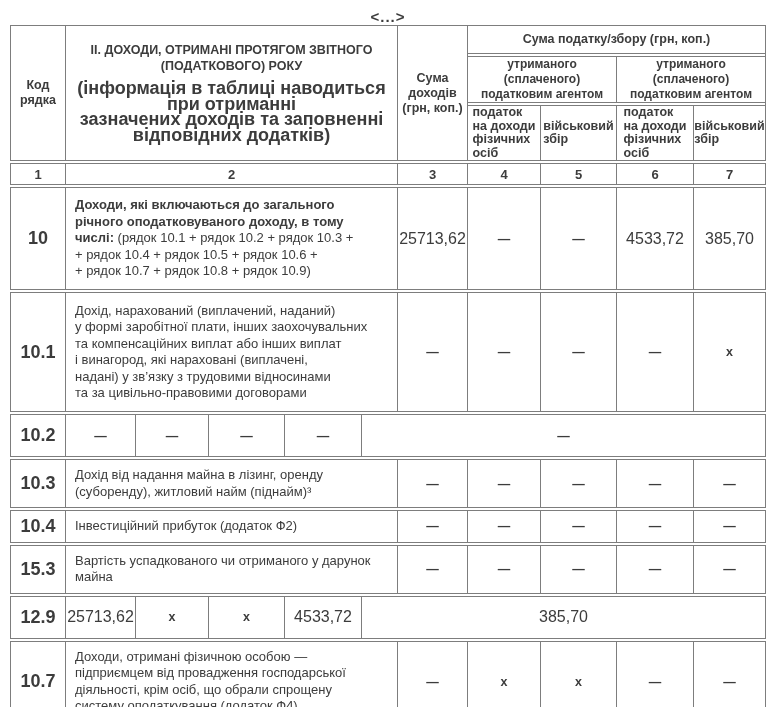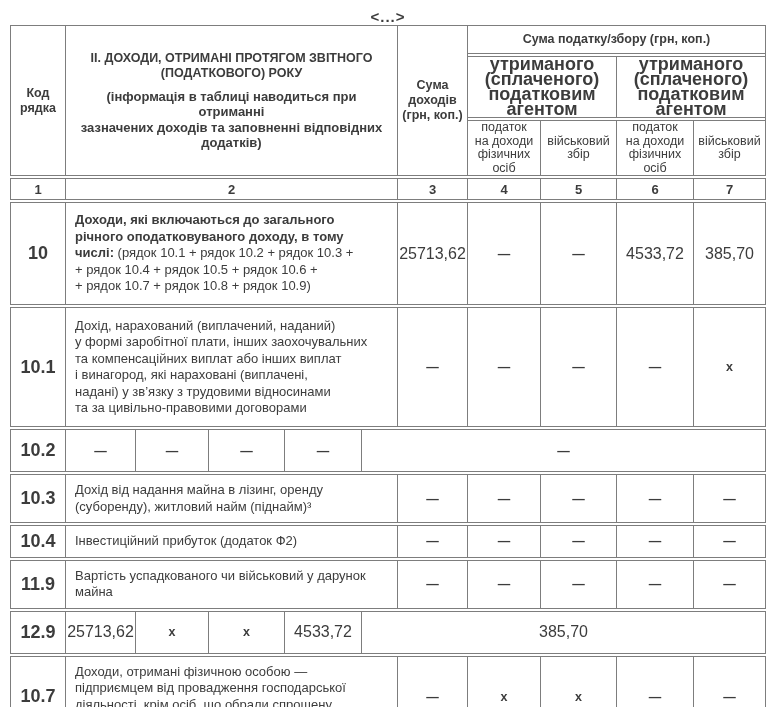--- a/index.html
+++ b/index.html
@@ -42,21 +42,21 @@
   .c3 { width: 70px; flex: none; }
   .c4 { width: 73px; flex: none; }
   .c5 { width: 76px; flex: none; }
   .c6 { width: 77px; flex: none; }
   .c7 { flex: 1; }
 
   
   .header-row { min-height: 124px; }
   .hdr { font-weight: 700; font-size: 12.5px; line-height: 15px; }
   .hdr-title { font-weight: 700; font-size: 12.5px; line-height: 15.5px; white-space: pre-line; margin-bottom: 7px; }
-  .hdr-note  { font-weight: 700; font-size: 13px; line-height: 15.5px; white-space: pre-line; }
+  .hdr-note  { font-weight: 700; font-size: 18px; line-height: 15.5px; white-space: pre-line; }
   .c2.hdrwrap { flex-direction: column; justify-content: center; padding: 4px 6px; }
   .tax-group { flex: 1; display: flex; flex-direction: column; }
   .strip { display: flex; }
   .strip-title {
     min-height: 28px;
     align-items: center; justify-content: center;
     border-bottom: 1px solid #7d7d7d;
     display: flex; text-align: center; white-space: pre-line;
   }
   .strip-sub {
@@ -66,28 +66,28 @@
     border-bottom: 1px solid #7d7d7d;
   }
   .strip-leaf {
     flex: 1;
     margin-top: 2px;
     border-top: 1px solid #7d7d7d;
   }
   .subcell {
     display: flex; align-items: center; justify-content: center;
     text-align: center; white-space: pre-line;
-    font-size: 18px; line-height: 15px; font-weight: 700;
+    font-size: 12px; line-height: 15px; font-weight: 700;
   }
   .sg1 { width: 149px; border-right: 1px solid #7d7d7d; }
   .sg2 { flex: 1; }
   .leafcell {
     display: flex; align-items: center; justify-content: center;
-    text-align: center; white-space: pre-line;
-    font-size: 12.5px; line-height: 13.5px; font-weight: 400;
+    white-space: pre-line;
+    font-size: 12.5px; line-height: 13.5px; font-weight: 700;
   }
   .l1 { width: 73px; border-right: 1px solid #7d7d7d; }
   .l2 { width: 76px; border-right: 1px solid #7d7d7d; }
   .l3 { width: 77px; border-right: 1px solid #7d7d7d; }
   .l4 { flex: 1; }
 
   
   .num-row { min-height: 22px; }
   .num-row .cell { font-weight: 700; font-size: 13px; }
 
@@ -219,22 +219,22 @@
     <div class="cell c1 brd code-cell">10.4</div>
     <div class="cell c2 brd desc-cell"><span>Інвестиційний прибуток (додаток Ф2)</span></div>
     <div class="cell c3 brd val sym">—</div>
     <div class="cell c4 brd val sym">—</div>
     <div class="cell c5 brd val sym">—</div>
     <div class="cell c6 brd val sym">—</div>
     <div class="cell c7 val sym">—</div>
   </div>
 
   <div class="row r105">
-    <div class="cell c1 brd code-cell">11.9</div>
-    <div class="cell c2 brd desc-cell"><span>Вартість успадкованого чи військовий у дарунок
+    <div class="cell c1 brd code-cell">15.3</div>
+    <div class="cell c2 brd desc-cell"><span>Вартість успадкованого чи отриманого у дарунок
 майна</span></div>
     <div class="cell c3 brd val sym">—</div>
     <div class="cell c4 brd val sym">—</div>
     <div class="cell c5 brd val sym">—</div>
     <div class="cell c6 brd val sym">—</div>
     <div class="cell c7 val sym">—</div>
   </div>
 
   <div class="row r106">
     <div class="cell c1 brd code-cell">12.9</div>

